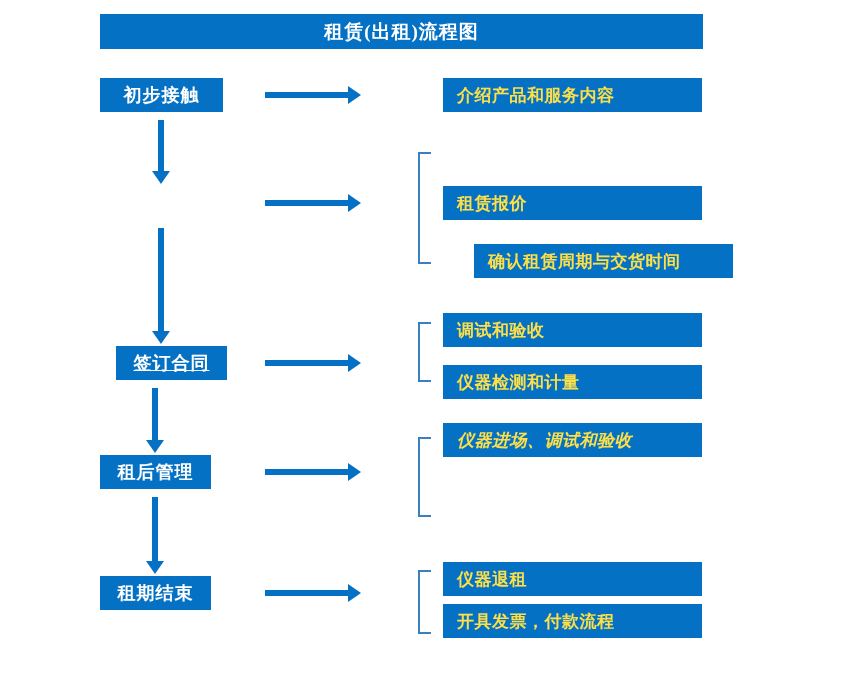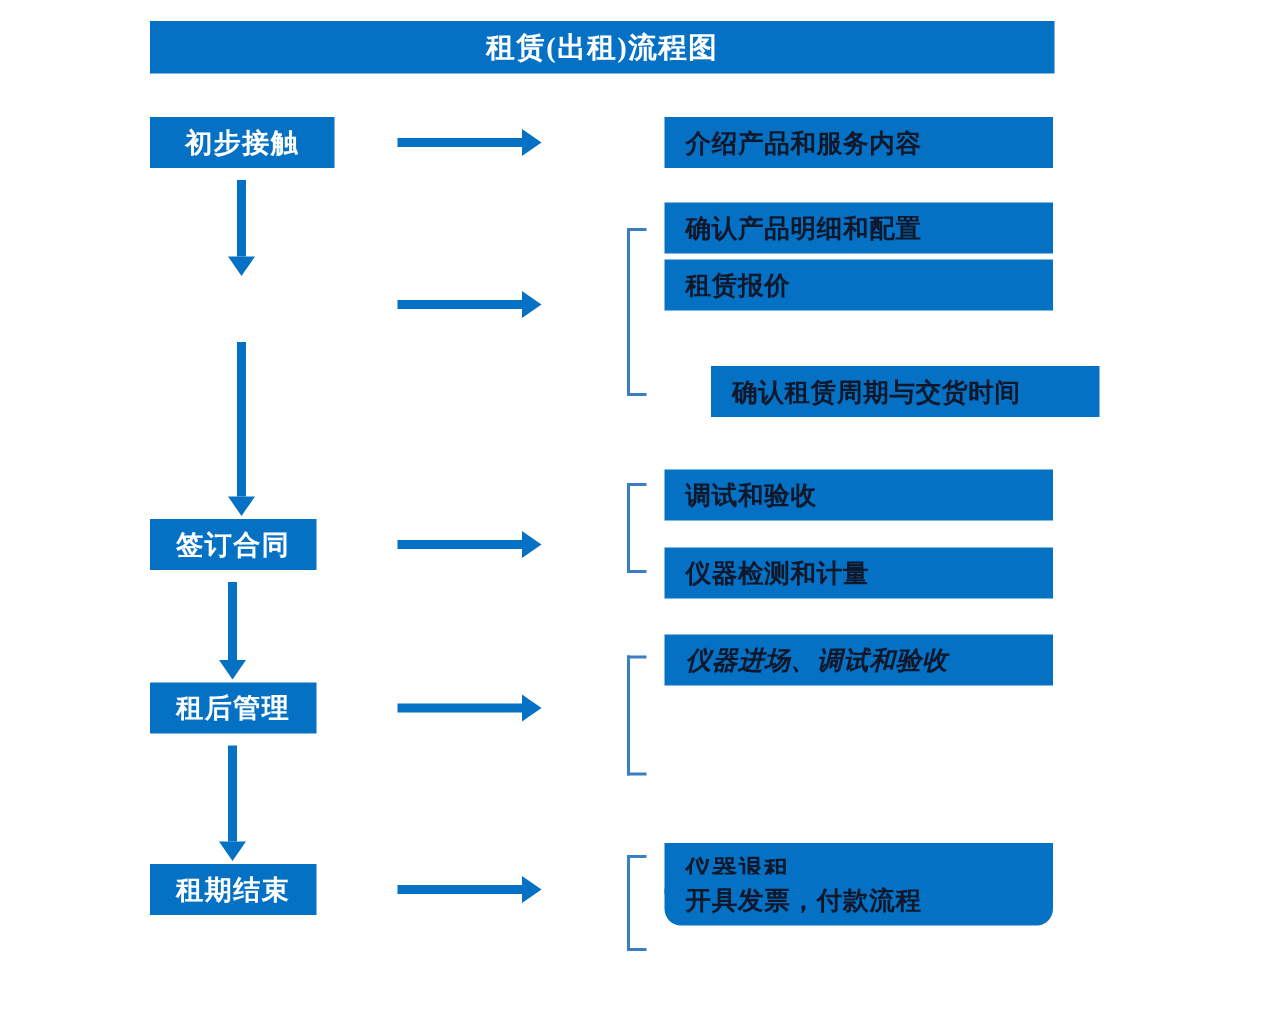--- a/index.html
+++ b/index.html
@@ -44,21 +44,21 @@
     justify-content: center;
     letter-spacing: 1px;
     height: 34px;
   }
   .detail-box {
     position: absolute;
     left: 443px;
     width: 259px;
     height: 34px;
     background: #0571c4;
-    color: #0f172a;
+    color: #fde047;
     font-size: 17px;
     font-weight: bold;
     display: flex;
     align-items: center;
     padding-left: 14px;
     box-sizing: border-box;
     letter-spacing: 0.5px;
   }
   
   .h-arrow {
@@ -116,21 +116,21 @@
 </head>
 <body>
 
 <div id="flowchart-canvas">
 
   <div class="title-bar">租赁(出租)流程图</div>
 
   <div class="stage-box" style="left:100px; top:78px;  width:123px;">初步接触</div>
 
 
-  <div class="stage-box" style="left:100px; top:346px; width:111px;">签订合同</div>
+  <div class="stage-box" style="left:116px; top:346px; width:111px;text-decoration:underline;">签订合同</div>
 
   <div class="stage-box" style="left:100px; top:455px; width:111px;text-align:center;">租后管理</div>
 
   <div class="stage-box" style="left:100px; top:576px; width:111px;">租期结束</div>
 
   <div class="v-arrow" style="left:152px; top:120px; height:64px;">
     <div class="shaft" style="height:51px;"></div>
     <div class="head" style="top:51px;"></div>
   </div>
 
@@ -177,30 +177,29 @@
   <div class="bracket" style="top:152px; height:112px;"></div>
 
   <div class="bracket" style="top:322px; height:60px;"></div>
 
   <div class="bracket" style="top:437px; height:80px;"></div>
 
   <div class="bracket" style="top:570px; height:64px;"></div>
 
   <div class="detail-box" style="top:78px;">介绍产品和服务内容</div>
 
-  <div class="detail-box" style="top:135px;">确认产品明细和配置</div>
-
-  <div class="detail-box" style="top:173px;">租赁报价</div>
+
+  <div class="detail-box" style="top:186px;">租赁报价</div>
 
   <div class="detail-box" style="top:244px;margin-left:31px;">确认租赁周期与交货时间</div>
 
   <div class="detail-box" style="top:313px;">调试和验收</div>
 
   <div class="detail-box" style="top:365px;">仪器检测和计量</div>
 
   <div class="detail-box" style="top:423px;font-style:italic;">仪器进场、调试和验收</div>
 
 
   <div class="detail-box" style="top:562px;">仪器退租</div>
 
-  <div class="detail-box" style="top:583px;border-radius:11px;">开具发票，付款流程</div>
+  <div class="detail-box" style="top:604px;">开具发票，付款流程</div>
 
 </div>
 
 </body></html>

